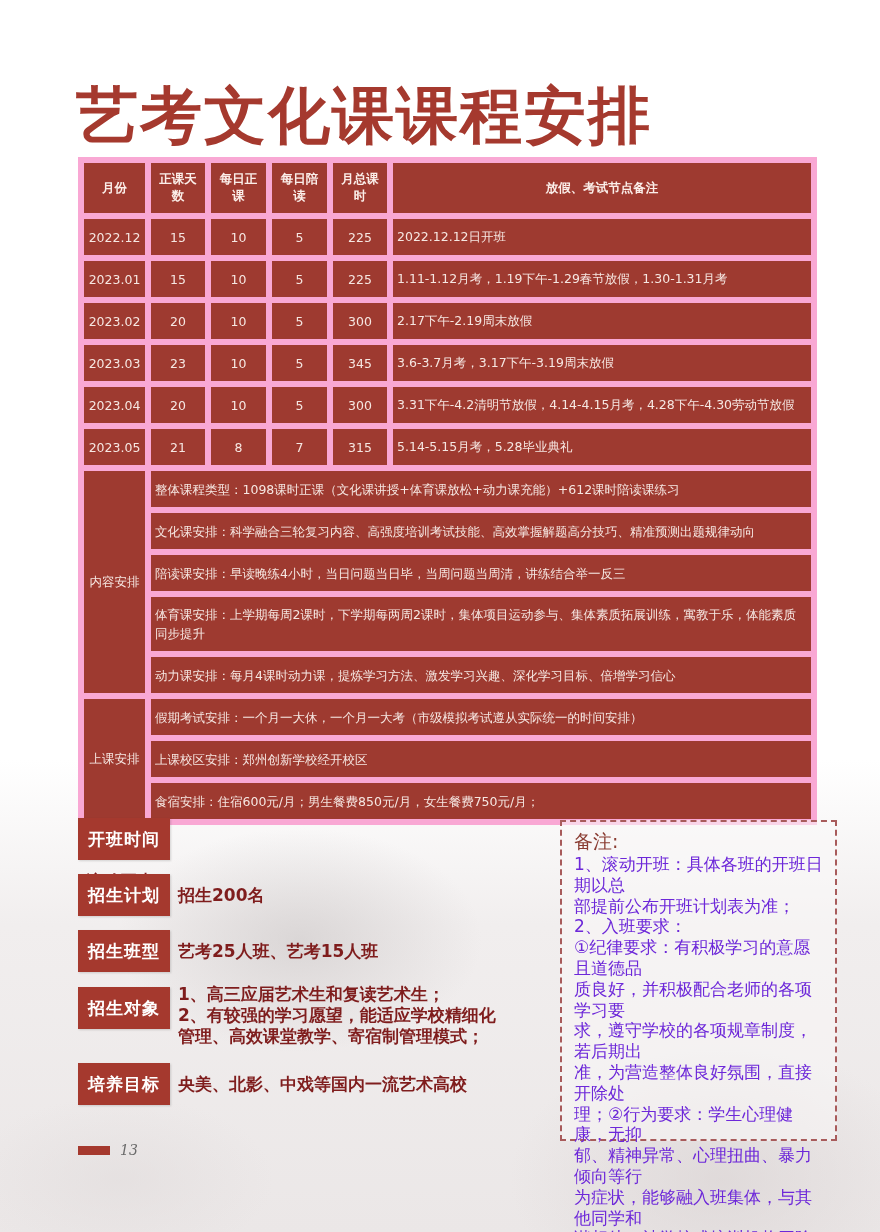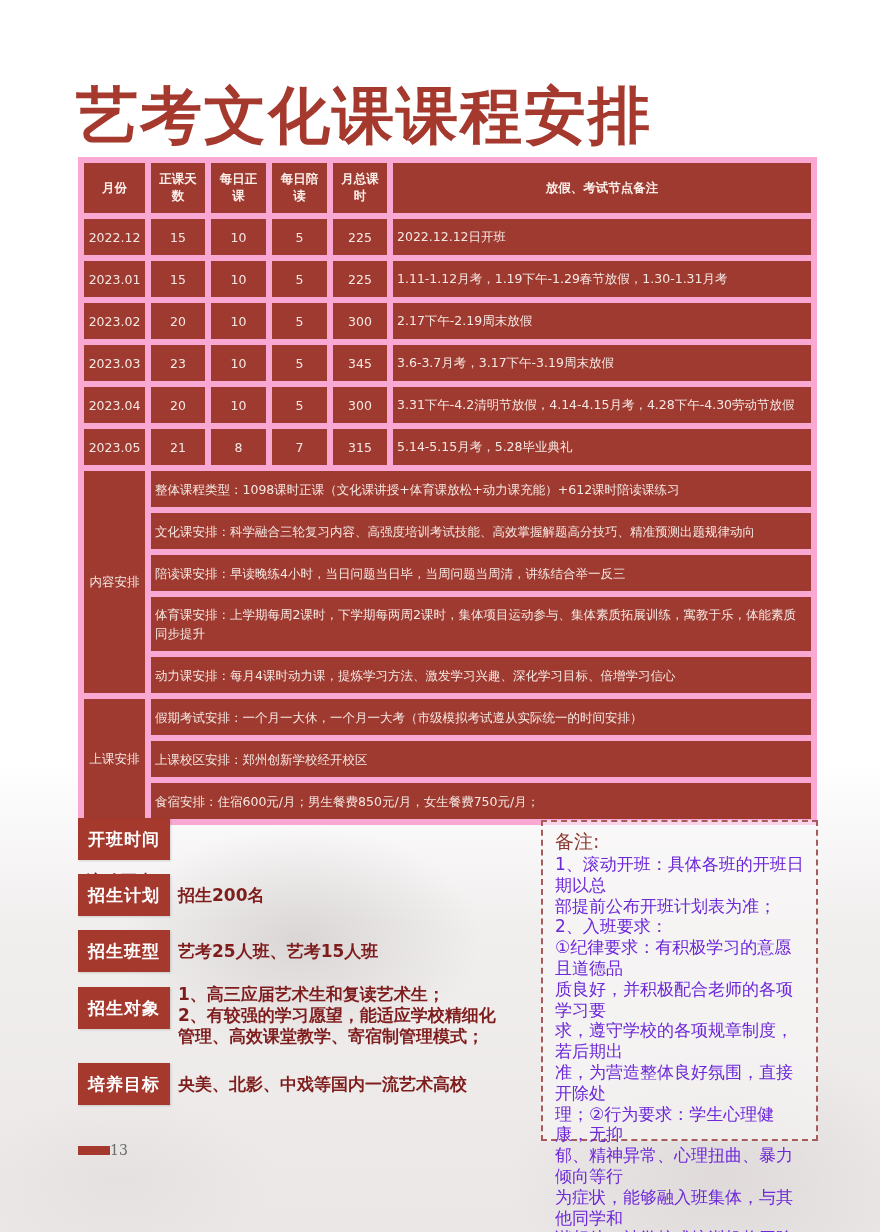--- a/index.html
+++ b/index.html
@@ -42,32 +42,32 @@
     font-weight: bold; font-size: 17px; letter-spacing: 1px;
     display: flex; align-items: center; justify-content: center;
     box-shadow: 1px 1px 2px rgba(0,0,0,0.15);
   }
   .fact-value {
     margin-left: 8px; font-weight: bold; font-size: 17px; color: #7f1d1d;
     line-height: 21px;
   }
   .fact-value.single { line-height: 42px; }
   .notes {
-    position: absolute; left: 541px; top: 820px; width: 277px; height: 321px;
+    position: absolute; left: 560px; top: 820px; width: 277px; height: 321px;
     border: 2px dashed #a85b5b; padding: 6px 10px 0 12px;
     background: rgba(250,247,247,0.55);
   }
   .notes-title { font-size: 19px; color: #8a3c32; line-height: 26px; }
   .notes-body { font-size: 17px; color: #6d28d9; line-height: 20.8px; }
   .notes-body p { margin: 0; }
   .page-num { position: absolute; left: 78px; top: 1142px; display: flex; align-items: center; }
   .page-bar { width: 32px; height: 9px; background: #a5392e; }
   .page-text {
-    margin-left: 0; font-family: "DejaVu Serif", "Liberation Serif", serif;
-    font-size: 14px; color: #6a6a6a;
+    margin-left: 10px; font-family: "DejaVu Serif", "Liberation Serif", serif;
+    font-size: 14px; color: #6a6a6a; font-style: italic;
   }
 </style>
 </head>
 <body>
 
 <div class="bg-texture"></div>
 
 <h1 class="title">艺考文化课课程安排</h1>
 
 <table class="sched">

